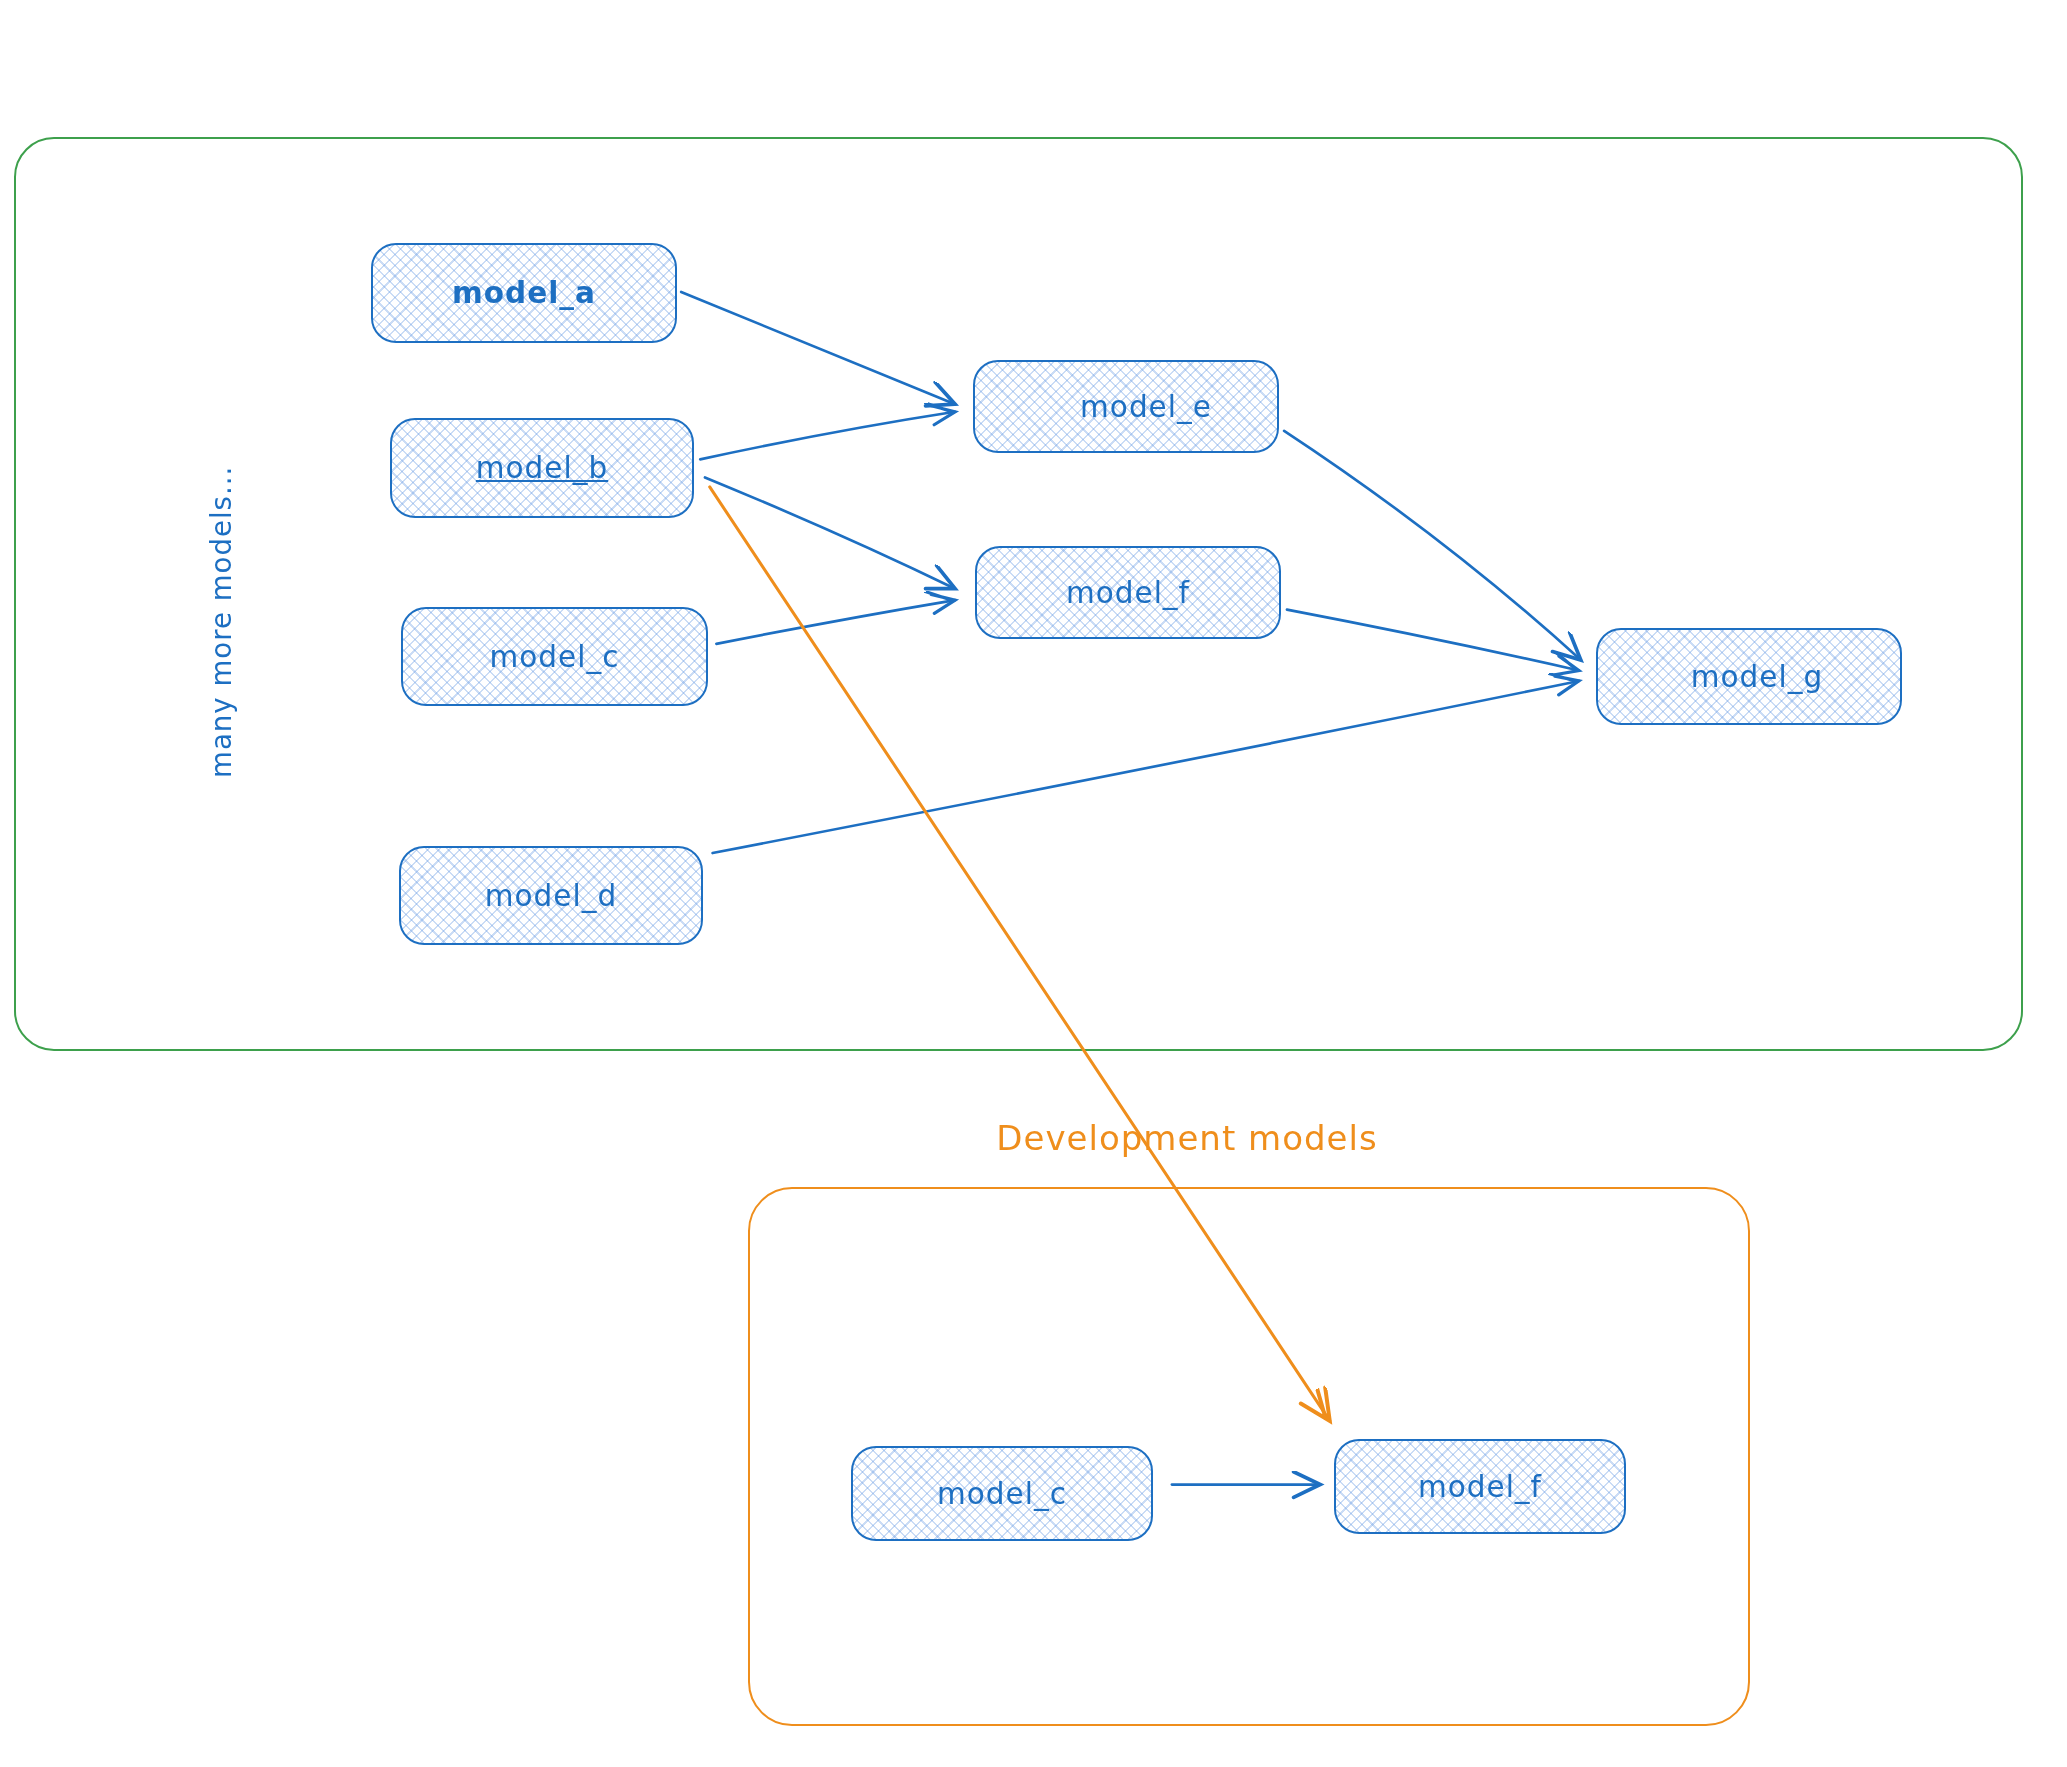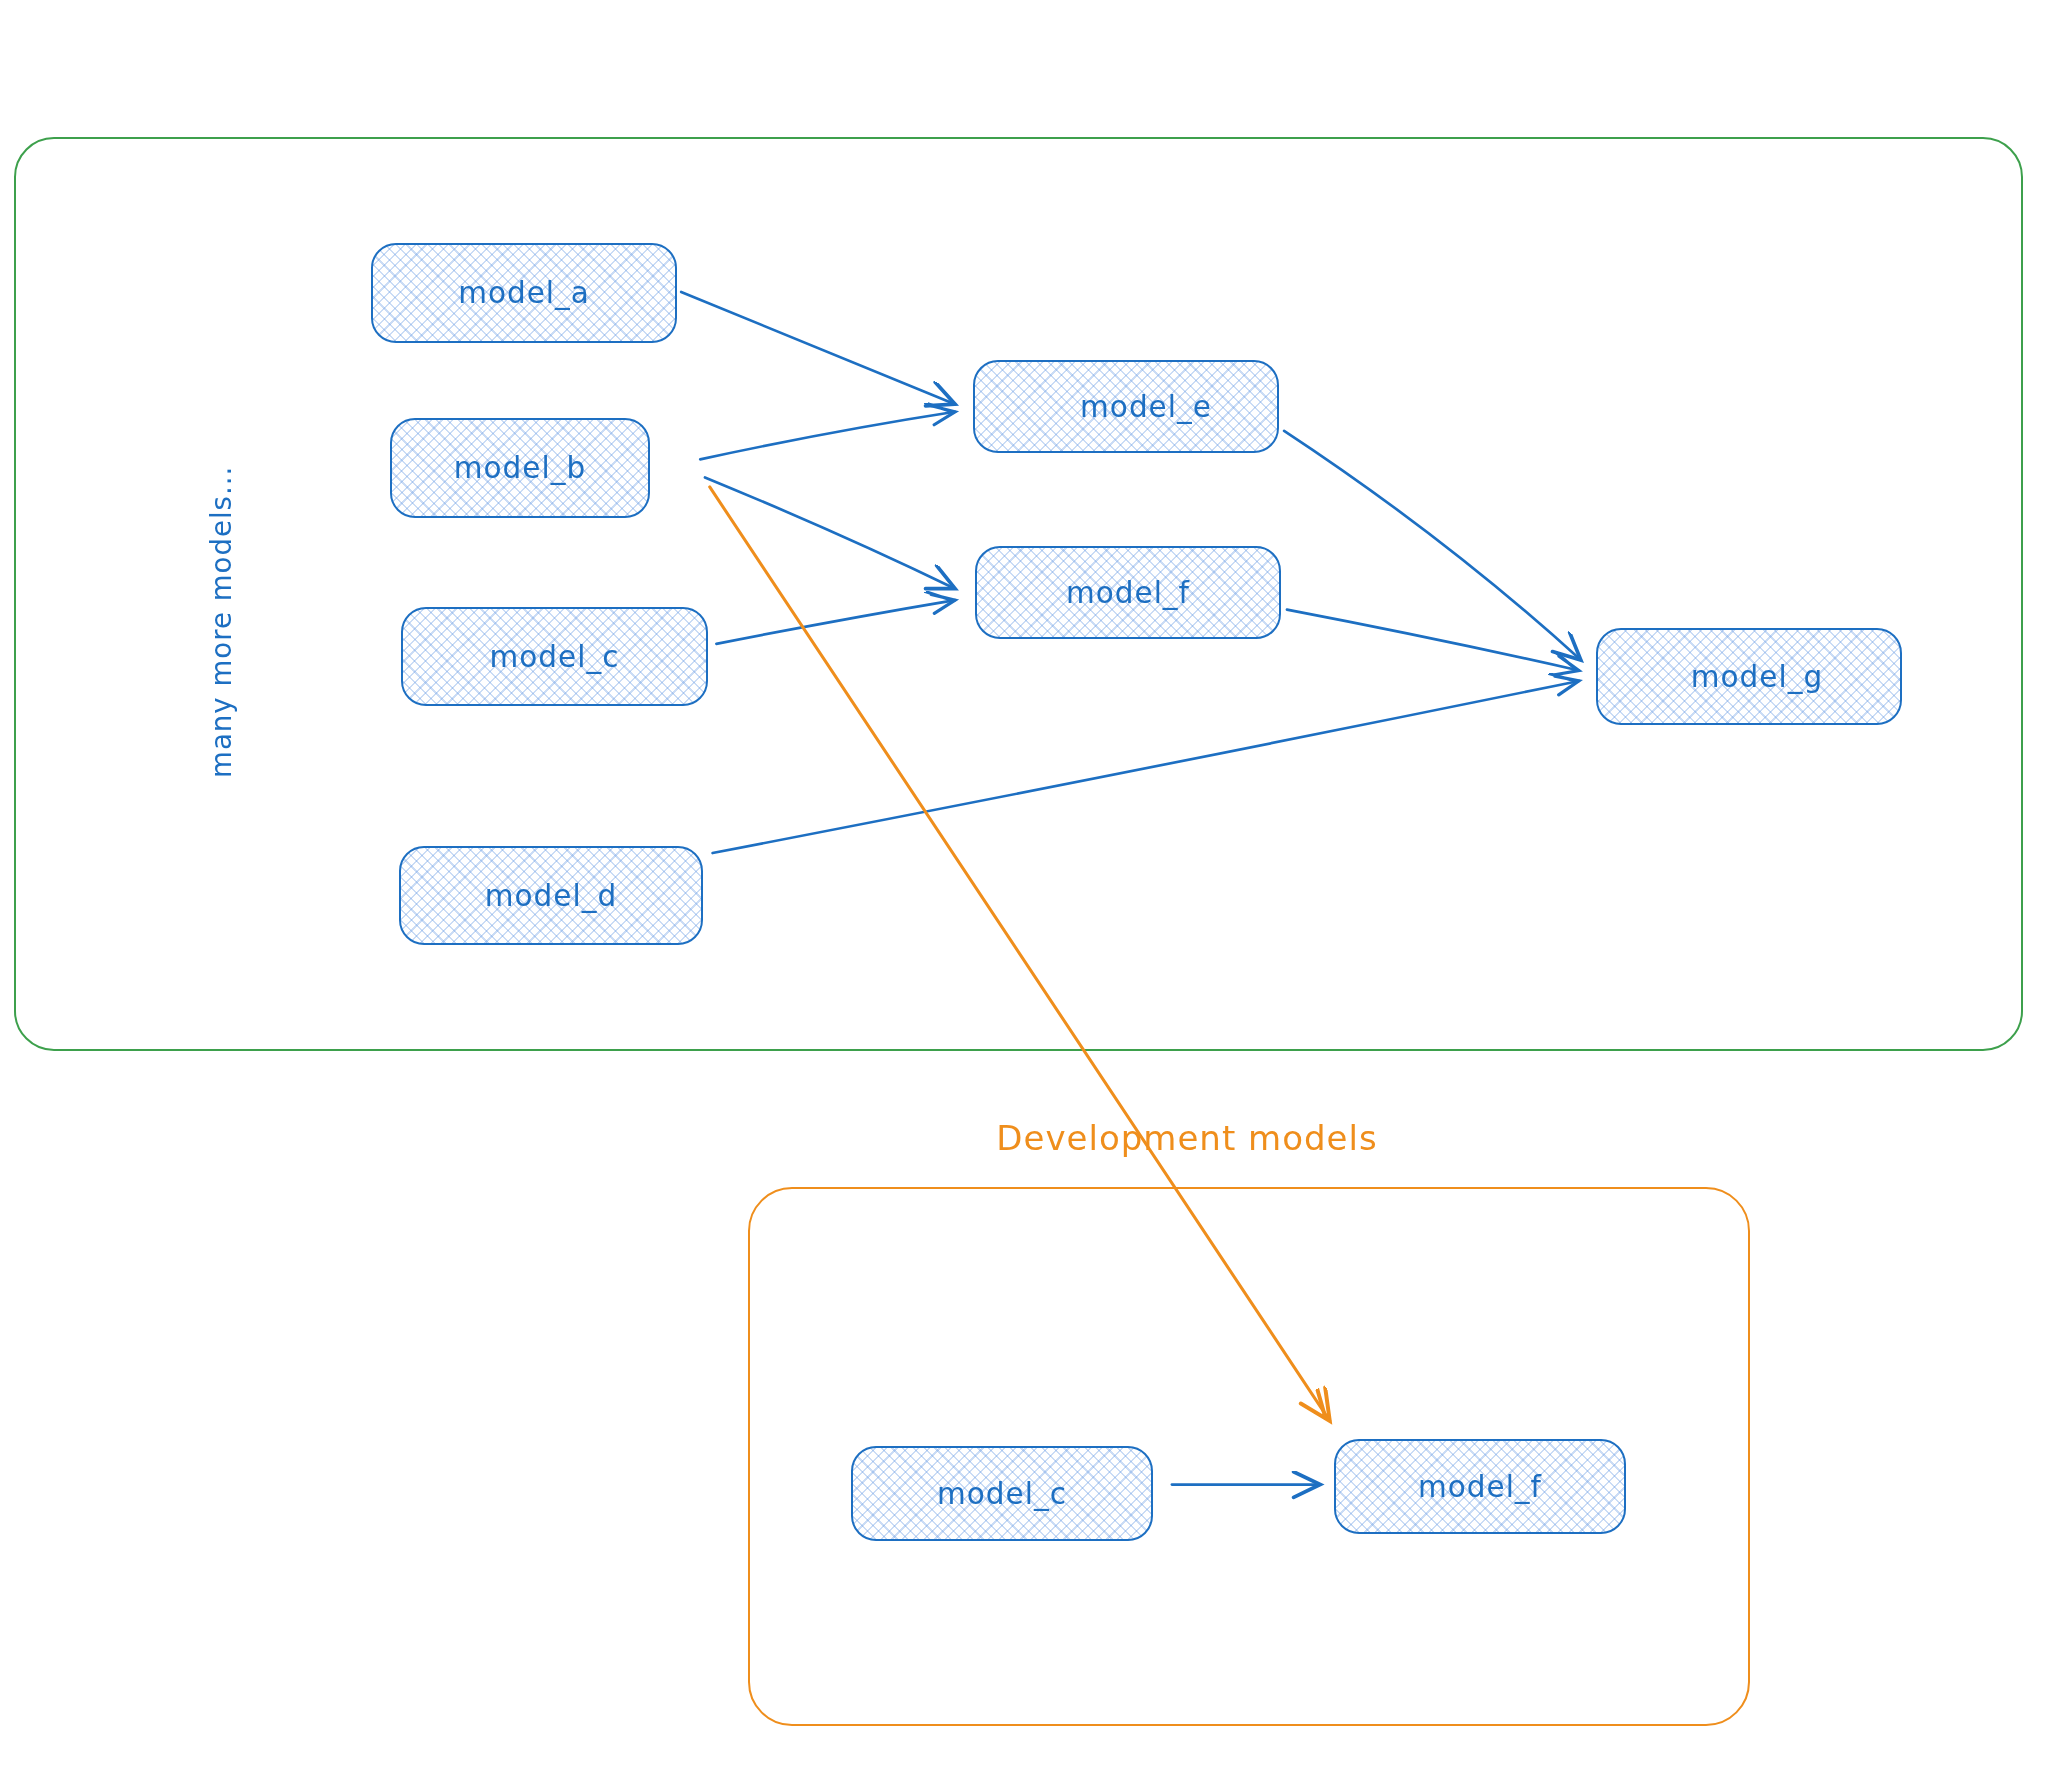--- a/index.html
+++ b/index.html
@@ -52,24 +52,24 @@
 
 <div class="canvas">
 
   <div class="group-box production" style="left:14.3px;top:137px;width:2005px;height:910px;"></div>
 
   <div class="group-title development" style="left:949px;top:1118px;width:476px;">Development models</div>
   <div class="group-box development" style="left:748px;top:1187px;width:998px;height:535px;"></div>
 
   <div class="side-note" style="left:205px;top:483px;height:295px;">many more models...</div>
 
-  <div class="node" style="left:371px;top:243px;width:306px;height:100px;">
+  <div class="node" style="left:371px;top:243px;width:306px;height:100px;font-weight:bold;">
       <span>model_a</span>
     </div>
-  <div class="node" style="left:390px;top:418px;width:260px;height:100px;">
+  <div class="node" style="left:390px;top:418px;width:304px;height:100px;text-decoration:underline;">
       <span>model_b</span>
     </div>
   <div class="node" style="left:401px;top:607px;width:307px;height:99px;">
       <span>model_c</span>
     </div>
   <div class="node" style="left:399px;top:846px;width:304px;height:99px;">
       <span>model_d</span>
     </div>
   <div class="node" style="left:973px;top:360px;width:306px;height:93px;padding-left:40px;">
       <span>model_e</span>

